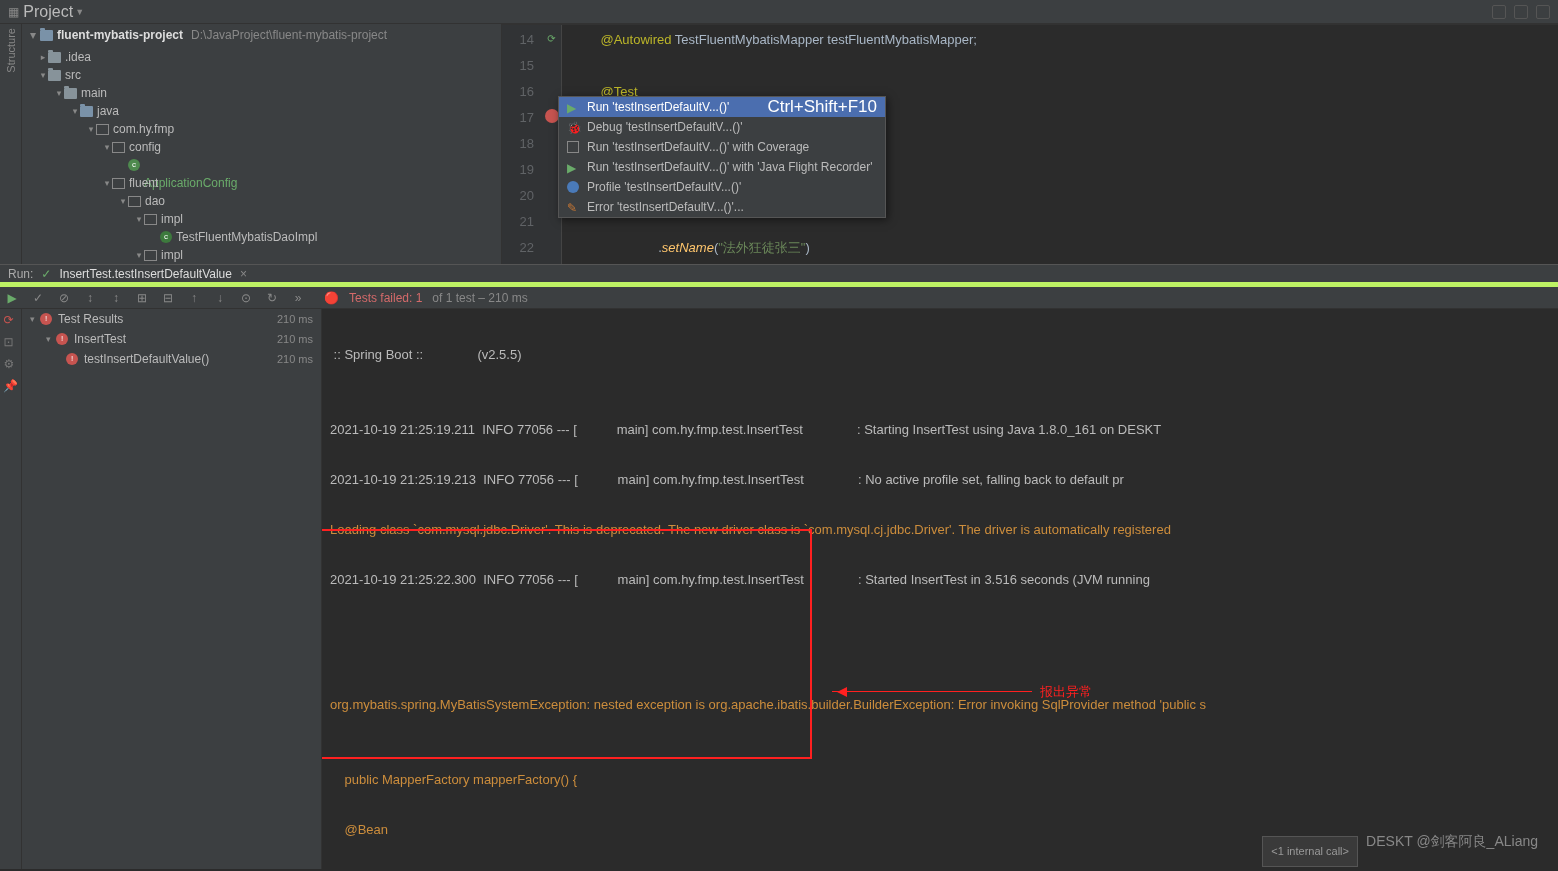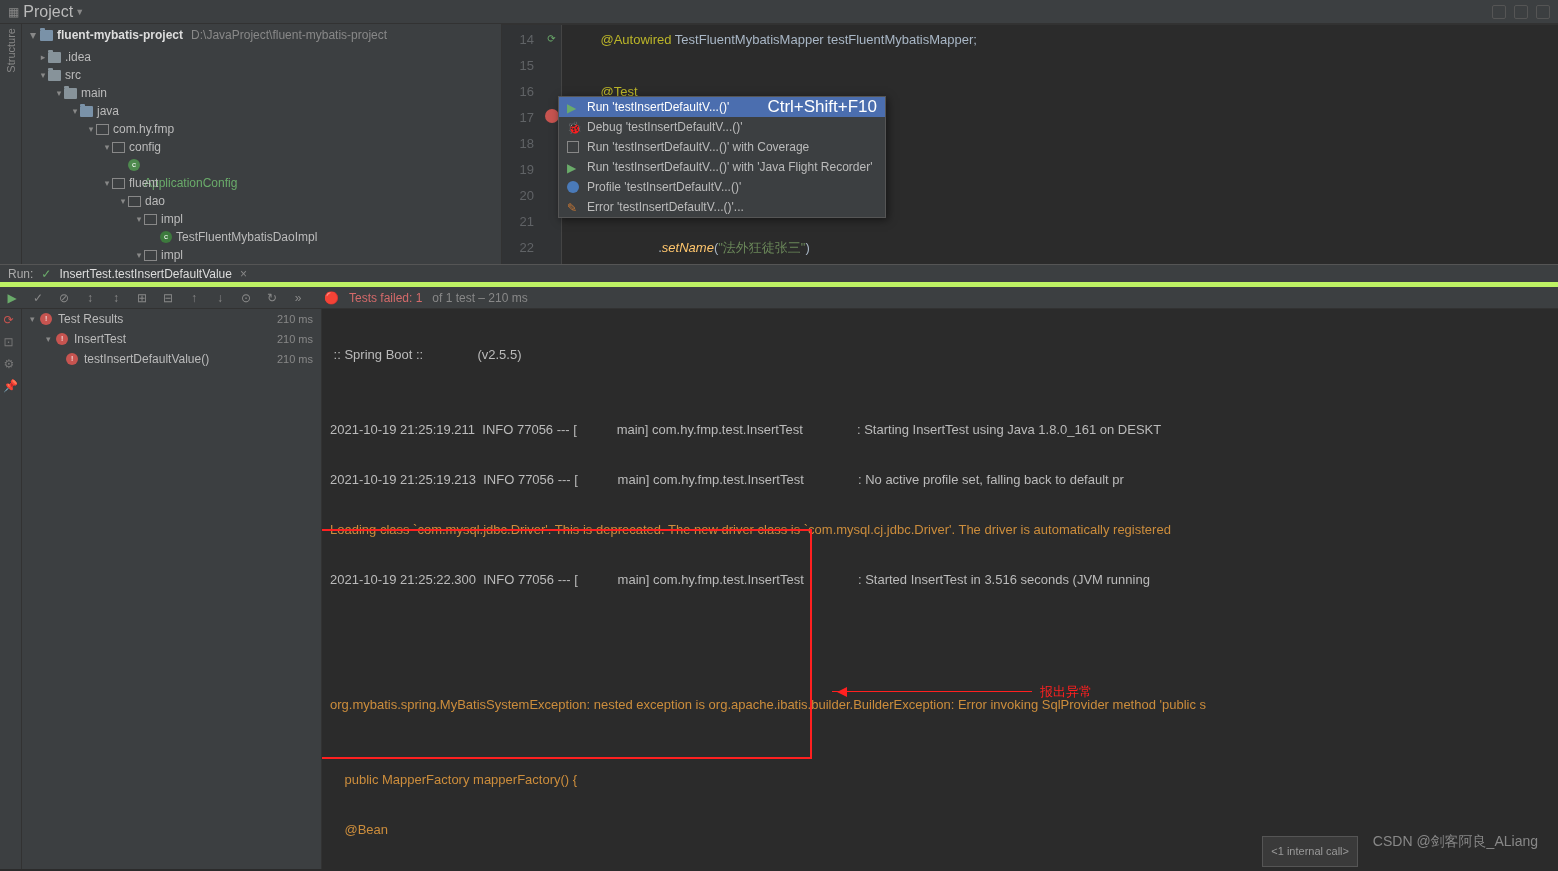--- a/index.html
+++ b/index.html
@@ -338,17 +338,17 @@
 <div></div>
 <div></div>
 <div></div>
 
 
       <div class="red-box"></div>
       <div class="arrow-annot">
         <div class="arrow-line"></div>
         <span>报出异常</span>
       </div>
-      <div class="watermark">CSDN @剑客阿良_ALiang</div>
+      <div class="watermark">DESKT @剑客阿良_ALiang</div>
       <div class="status-bar">&lt;1 internal call&gt;</div>
     </div>
   </div>
 </div>
 
 </body></html>

